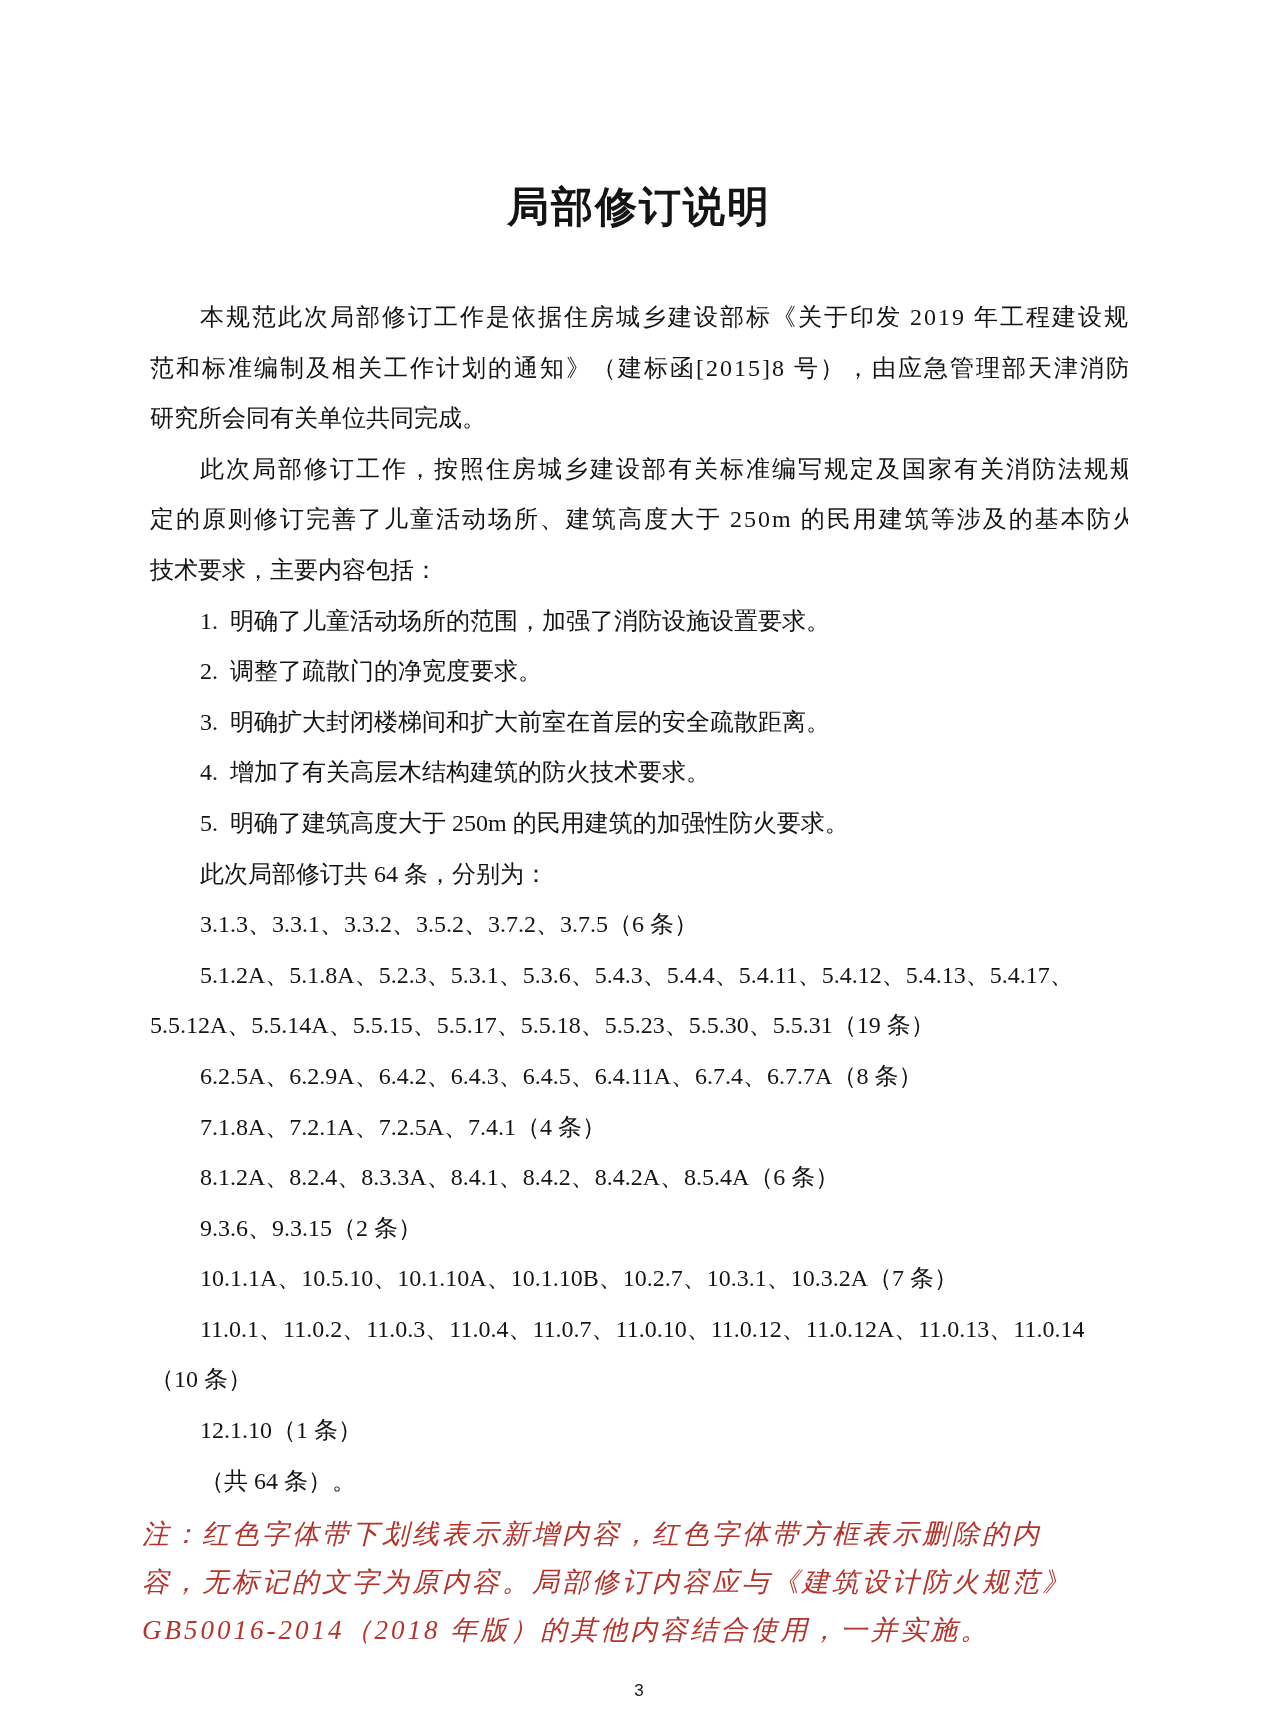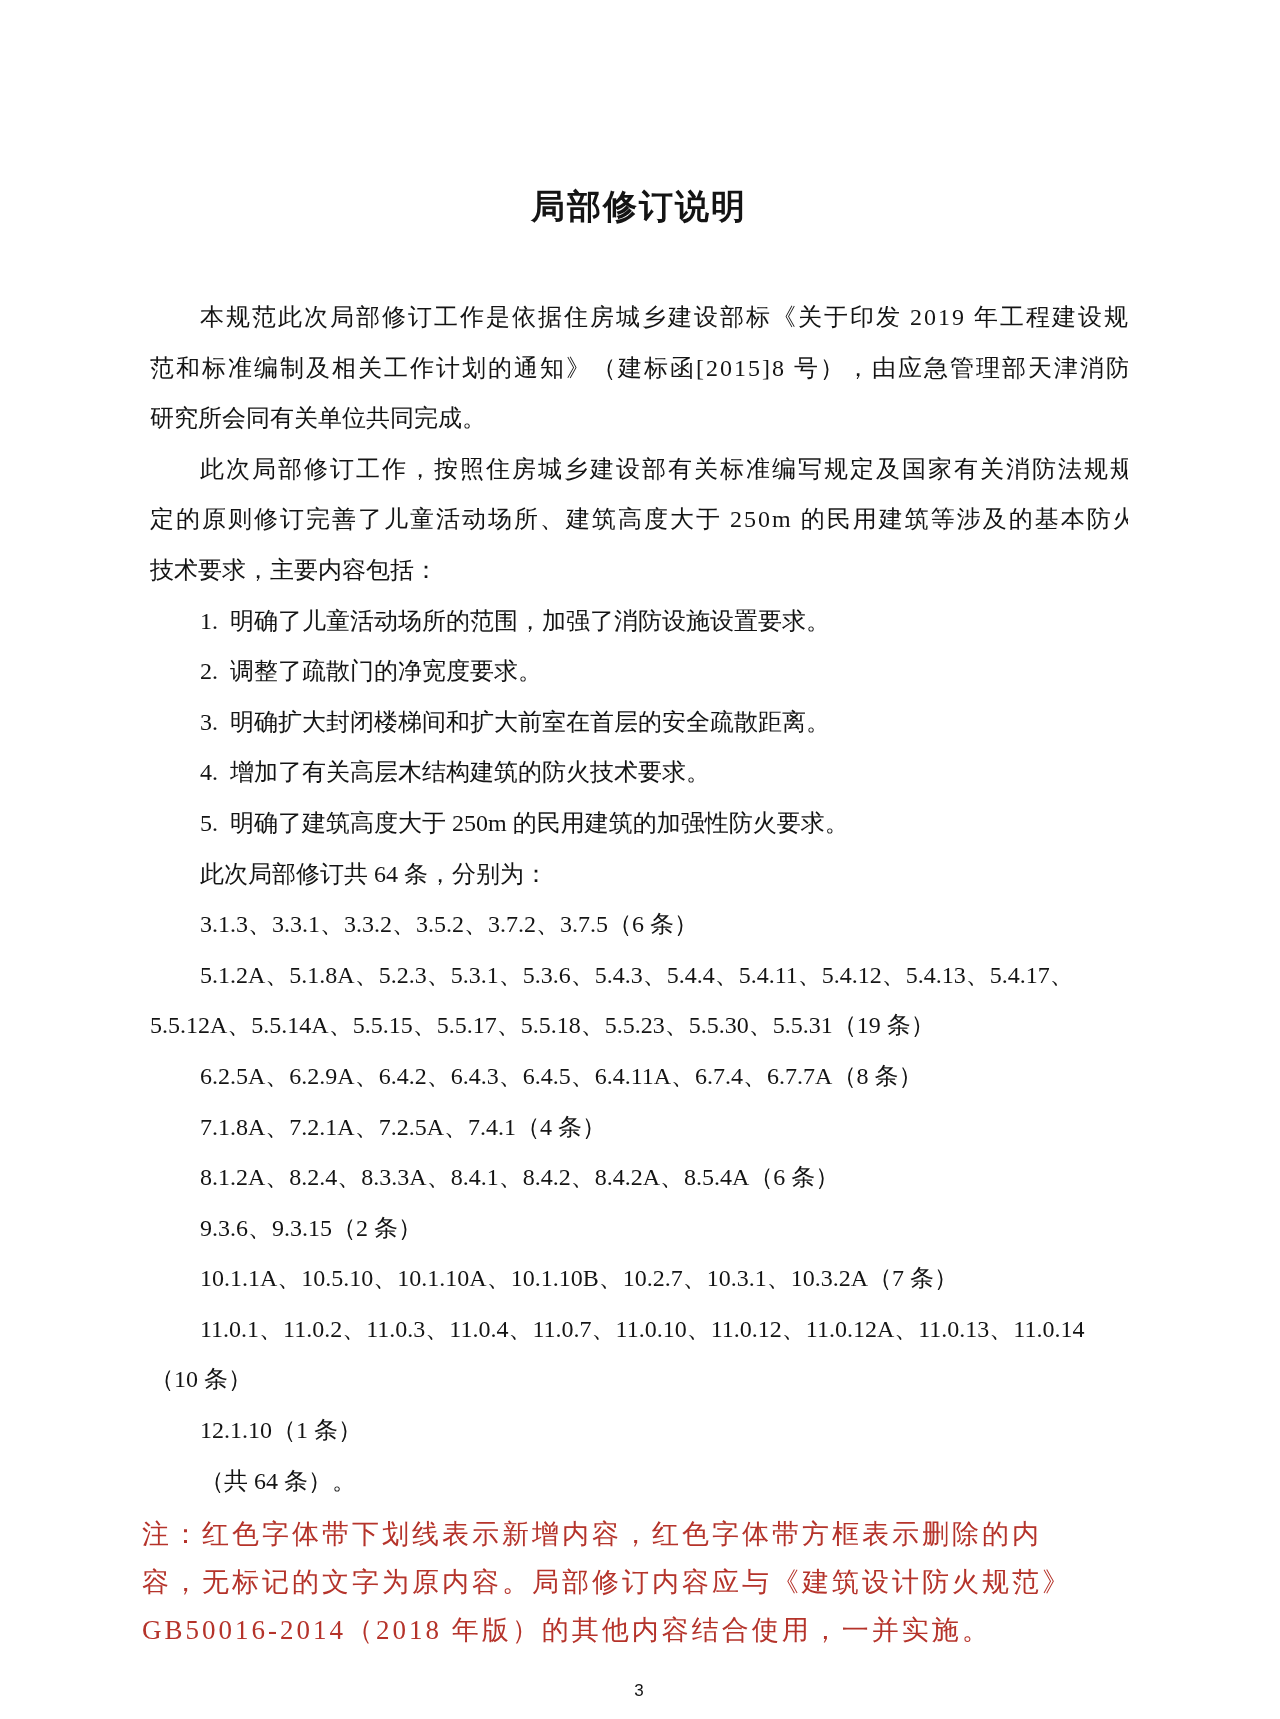--- a/index.html
+++ b/index.html
@@ -7,42 +7,42 @@
     position:relative;
     width:1280px;height:1719px;
     background:#ffffff;
     overflow:hidden;
     font-family:"Liberation Serif","DejaVu Serif",serif;
     color:#141414;
   }
   .doc-title{
     position:absolute;
     top:186px;left:150px;width:978px;
-    font-size:34px;font-weight:bold;
+    font-size:42px;font-weight:bold;
     text-align:center;
     line-height:42px;
     letter-spacing:2px;
     white-space:pre;
   }
   .body-block{
     position:absolute;
     top:292px;left:150px;width:978px;
   }
   .line{
     height:50.6px;line-height:50.6px;
     font-size:24px;
     white-space:pre;
     overflow:hidden;
   }
   .line.ind{padding-left:50px;}
   .line.full{letter-spacing:2px;}
   .line.fullnum{letter-spacing:0;font-family:Liberation Serif, serif;}
   .note-block{
     position:absolute;
-    top:1510px;left:142px;width:990px;
+    top:1510px;left:142px;width:990px;font-style:italic;
   }
   .note-line{
     height:48px;line-height:48px;
     font-size:27px;
     letter-spacing:3px;
     white-space:pre;
     overflow:hidden;
   }
   .page-number{
     position:absolute;

